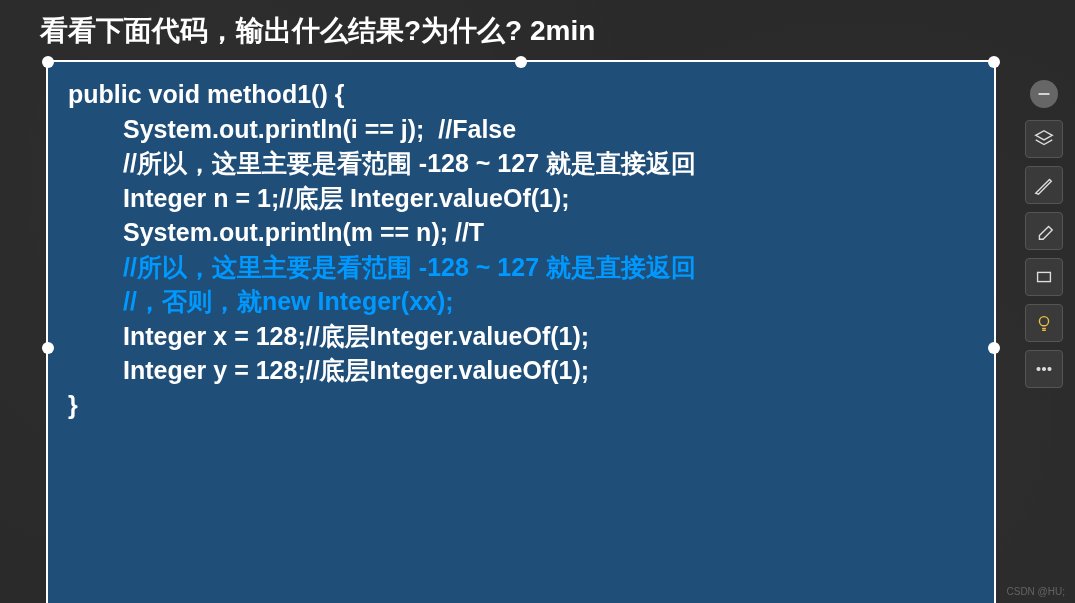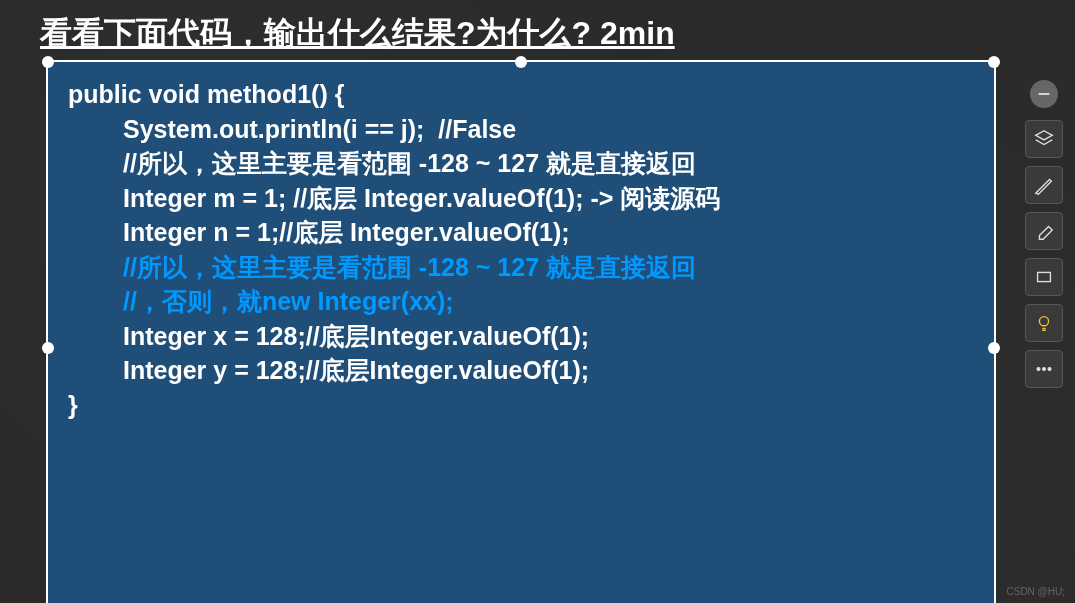--- a/index.html
+++ b/index.html
@@ -13,24 +13,23 @@
       background: #2a2a2a;
       background-image: 
         radial-gradient(circle at 20% 30%, rgba(255,255,255,0.02) 0%, transparent 50%),
         radial-gradient(circle at 80% 70%, rgba(255,255,255,0.02) 0%, transparent 50%);
       font-family: "Microsoft YaHei", Arial, sans-serif;
       position: relative;
       overflow: hidden;
     }
     .title {
       color: #ffffff;
-      font-size: 32px;
+      font-size: 28px;
       font-weight: bold;
       padding: 12px 26px 8px 40px;
-      text-decoration: underline;
     }
     .code-box {
       position: absolute;
       left: 46px;
       top: 60px;
       width: 950px;
       height: 576px;
       background: #1f4e79;
       border: 2px solid #ffffff;
       padding: 15px 20px;
@@ -121,22 +120,22 @@
   <div class="handle tr"></div>
   <div class="handle ml"></div>
   <div class="handle mr"></div>
   <div class="handle bl"></div>
   <div class="handle bm"></div>
   <div class="handle br"></div>
 
   <div class="code-line">public void method1() {</div>
   <div class="code-line indent1 italic-part"><span>System.</span><span class="it">out.println(i == j);  //False</span></div>
   <div class="code-line indent1">//所以，这里主要是看范围 -128 ~ 127 就是直接返回</div>
-  <div class="code-line indent1">Integer m = 1; //底层 Integer.valueOf(1); -&gt; 阅读源码</div>
   <div class="code-line indent1">Integer n = 1;//底层 Integer.valueOf(1);</div>
+  <div class="code-line indent1 italic-part"><span>System.</span><span class="it">out.println(m == n); //T</span></div>
   <div class="code-line indent1 highlight">//所以，这里主要是看范围 -128 ~ 127 就是直接返回</div>
   <div class="code-line indent1 highlight">//，否则，就new Integer(xx);</div>
   <div class="code-line indent1">Integer x = 128;//底层Integer.valueOf(1);</div>
   <div class="code-line indent1">Integer y = 128;//底层Integer.valueOf(1);</div>
   <div class="code-line">}</div>
 </div>
 
 <div class="toolbar">
   <div class="tool-btn circle">
     <svg viewBox="0 0 24 24">

